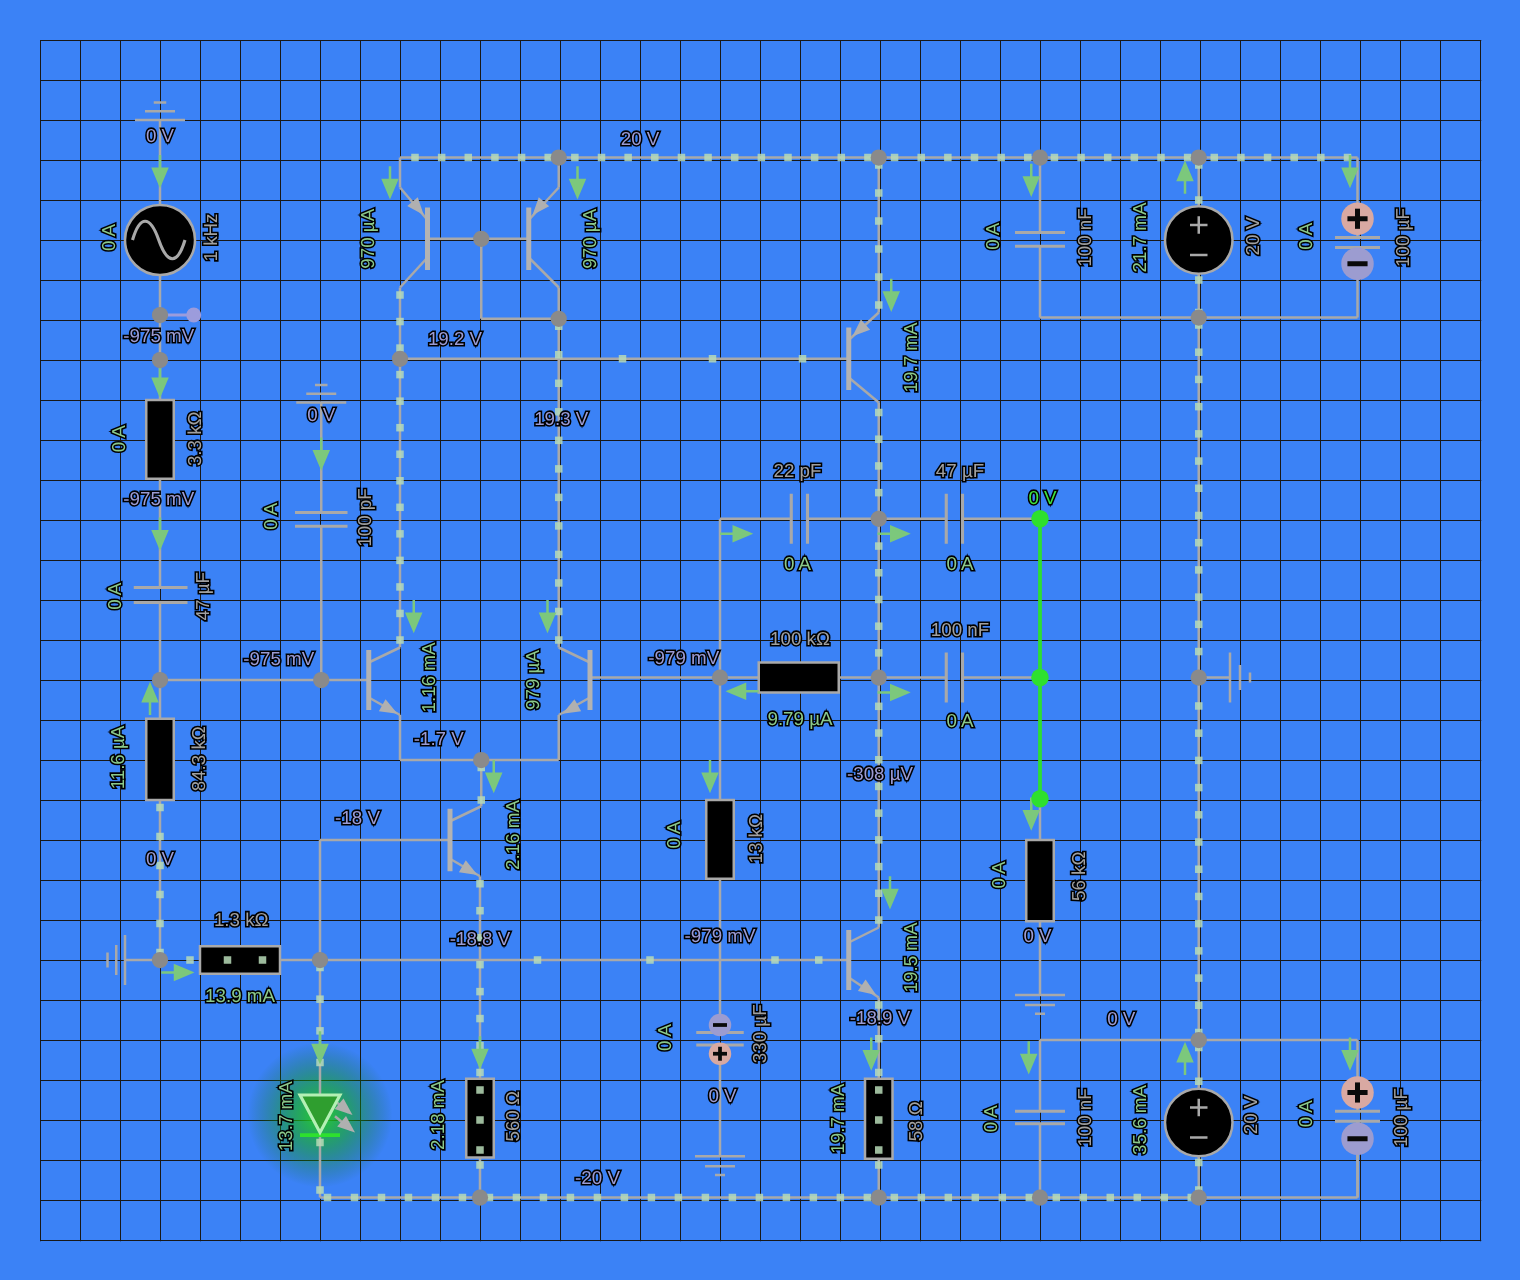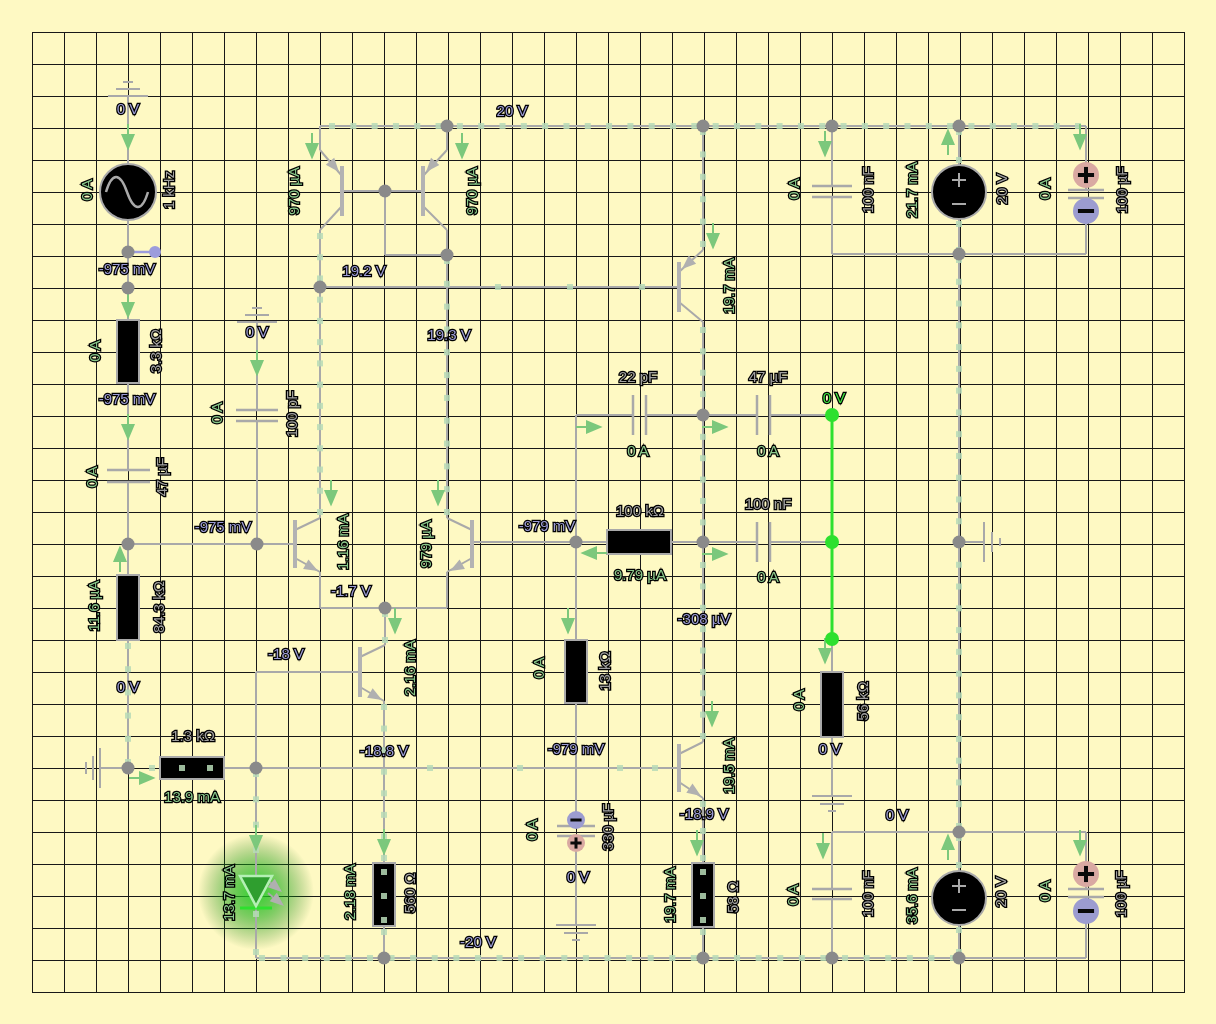--- a/index.html
+++ b/index.html
@@ -1,16 +1,16 @@
 <!DOCTYPE html>
 <html><head>
 <meta charset="utf-8">
 <style>
   html,body{margin:0;padding:0;background:#000;}
-  #stage{position:relative;width:1216px;height:1024px;background:#fef9c3;overflow:hidden;
+  #stage{position:relative;width:1216px;height:1024px;background:#3b82f6;overflow:hidden;
          font-family:"Liberation Sans", sans-serif;}
   #grid{position:absolute;left:32px;top:32px;width:1153px;height:961px;
         background-image:linear-gradient(#181818 1px, transparent 1px),
                          linear-gradient(90deg,#181818 1px, transparent 1px);
         background-size:32px 32px;}
   #schematic{position:absolute;left:0;top:0;}
   text{font-family:"Liberation Sans", sans-serif;font-size:15px;paint-order:stroke;stroke:#000;stroke-width:2.5px;}
 </style>
 </head>
 <body>

